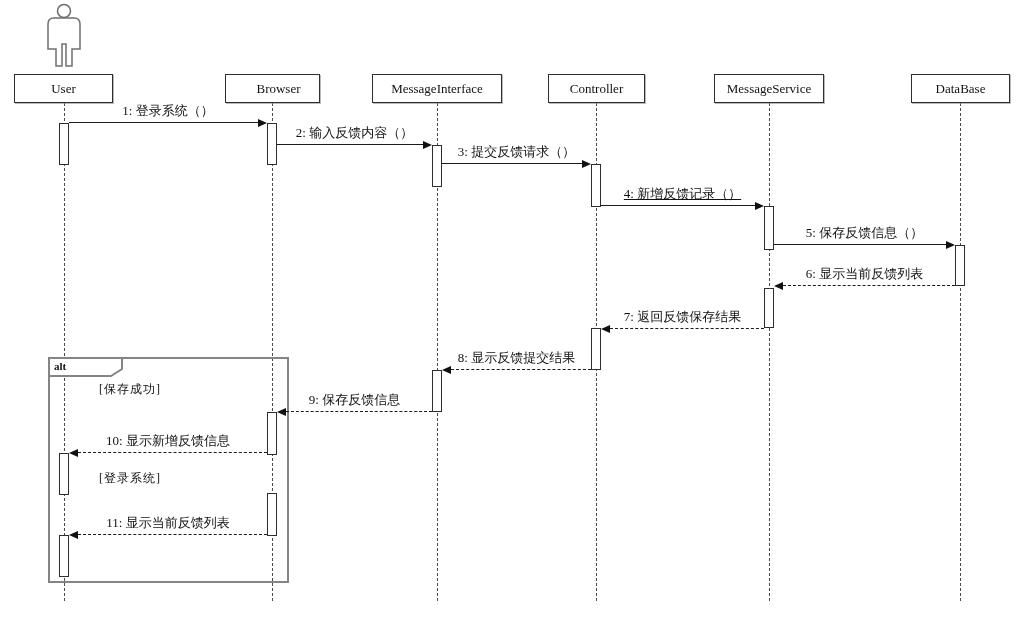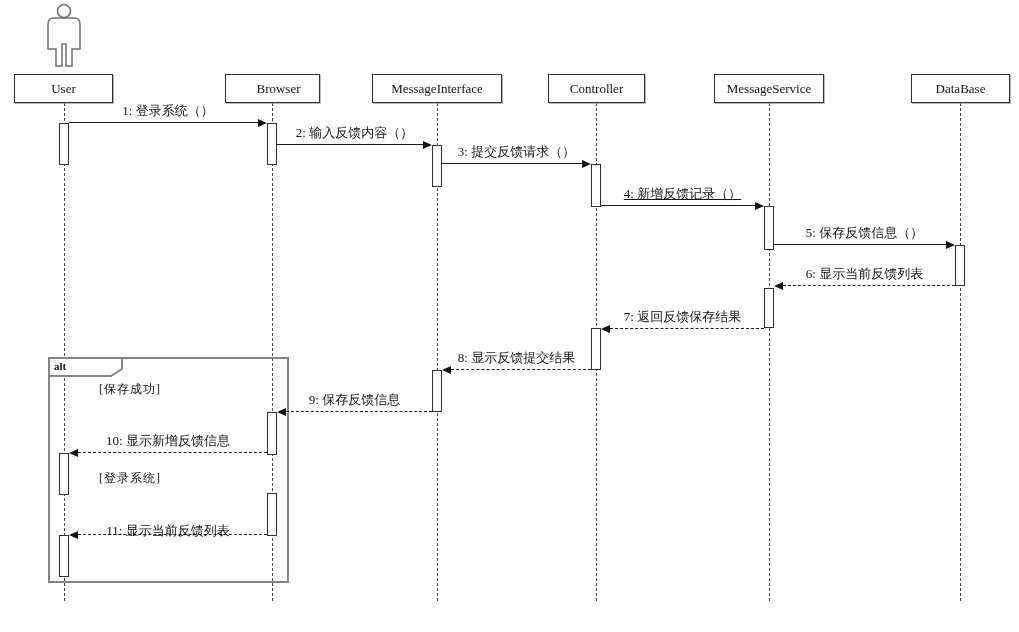--- a/index.html
+++ b/index.html
@@ -137,19 +137,19 @@
       <div class="arrowhead left" style="left: 442px; top: 365.5px;"></div>
       <div class="msg-label" style="left: 516.5px; top: 350px;">8: 显示反馈提交结果</div>
       <div class="msg-line dashed" style="left: 286px; top: 411px; width: 146px;"></div>
       <div class="arrowhead left" style="left: 277px; top: 407.5px;"></div>
       <div class="msg-label" style="left: 354.5px; top: 392px;">9: 保存反馈信息</div>
       <div class="msg-line dashed" style="left: 78px; top: 452px; width: 189px;"></div>
       <div class="arrowhead left" style="left: 69px; top: 448.5px;"></div>
       <div class="msg-label" style="left: 168px; top: 433px;">10: 显示新增反馈信息</div>
       <div class="msg-line dashed" style="left: 78px; top: 534px; width: 189px;"></div>
       <div class="arrowhead left" style="left: 69px; top: 530.5px;"></div>
-      <div class="msg-label" style="left: 168px; top: 515px; margin-top: 8px;">11: 显示当前反馈列表</div>
+      <div class="msg-label" style="left: 168px; top: 515px;">11: 显示当前反馈列表</div>
     </div>
   <div id="guards">
       <div class="guard" style="left: 99px; top: 381px;">[保存成功]</div>
       <div class="guard" style="left: 99px; top: 470px;">[登录系统]</div>
     </div>
 </div>
 
 </body></html>

